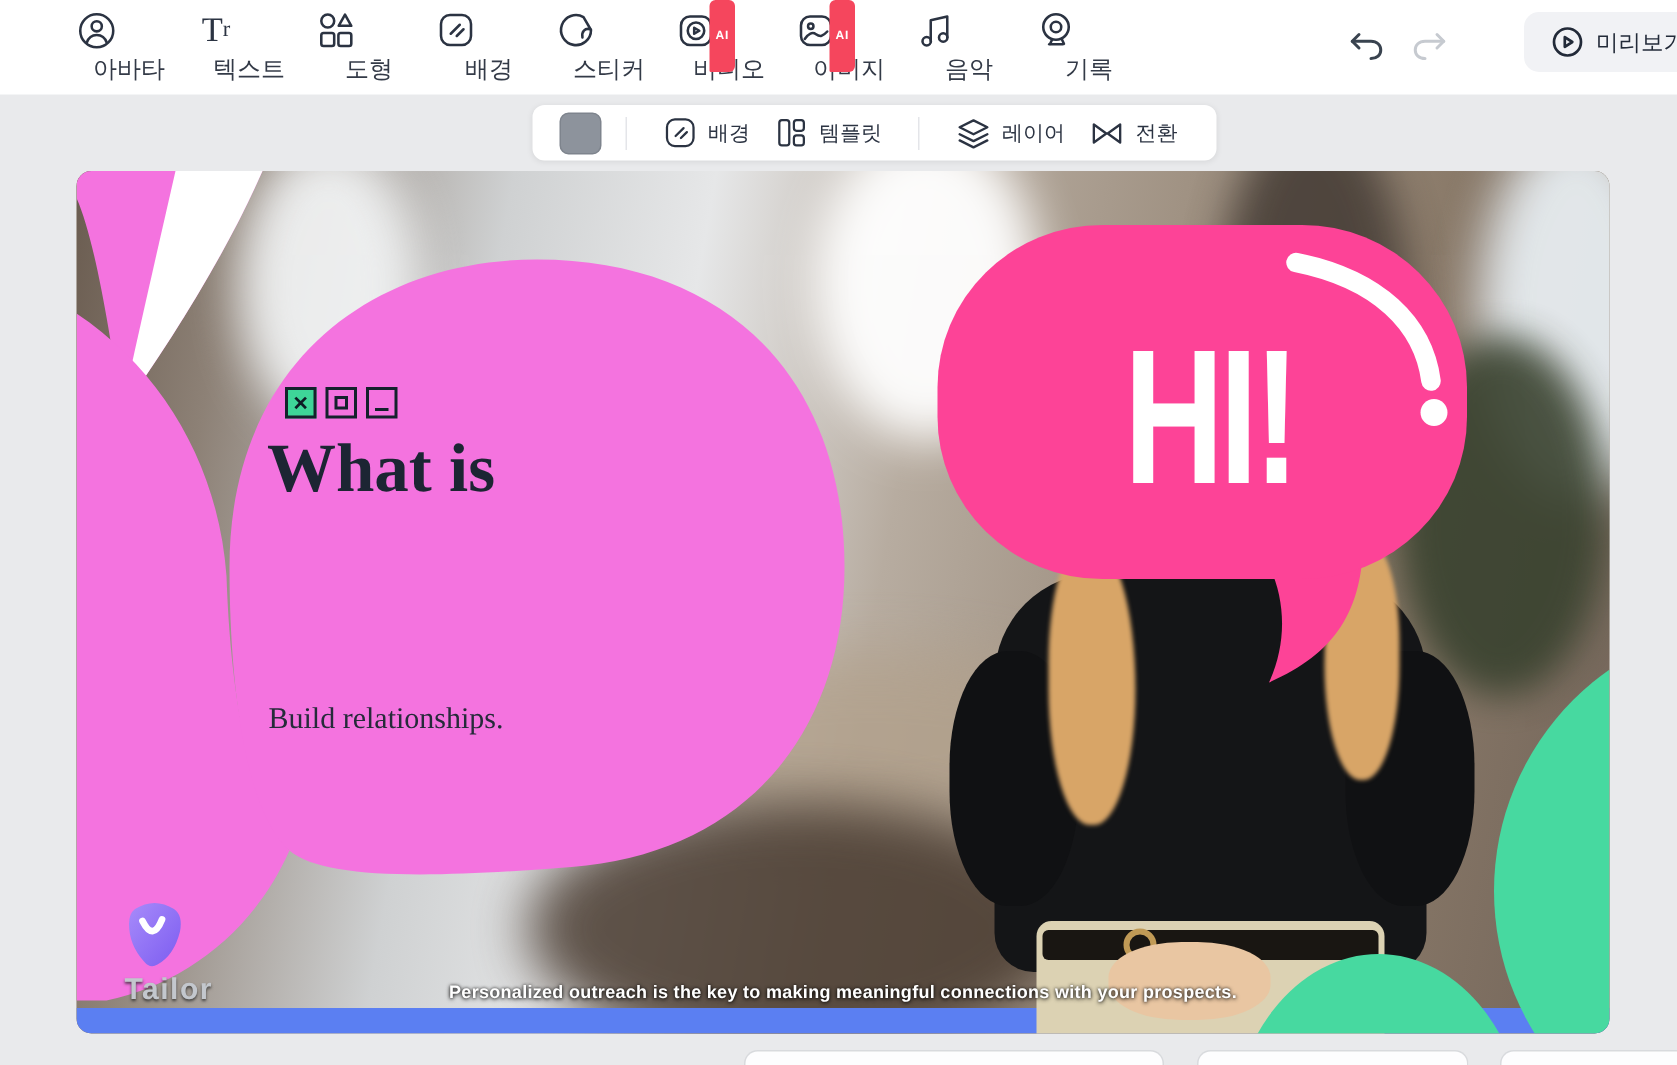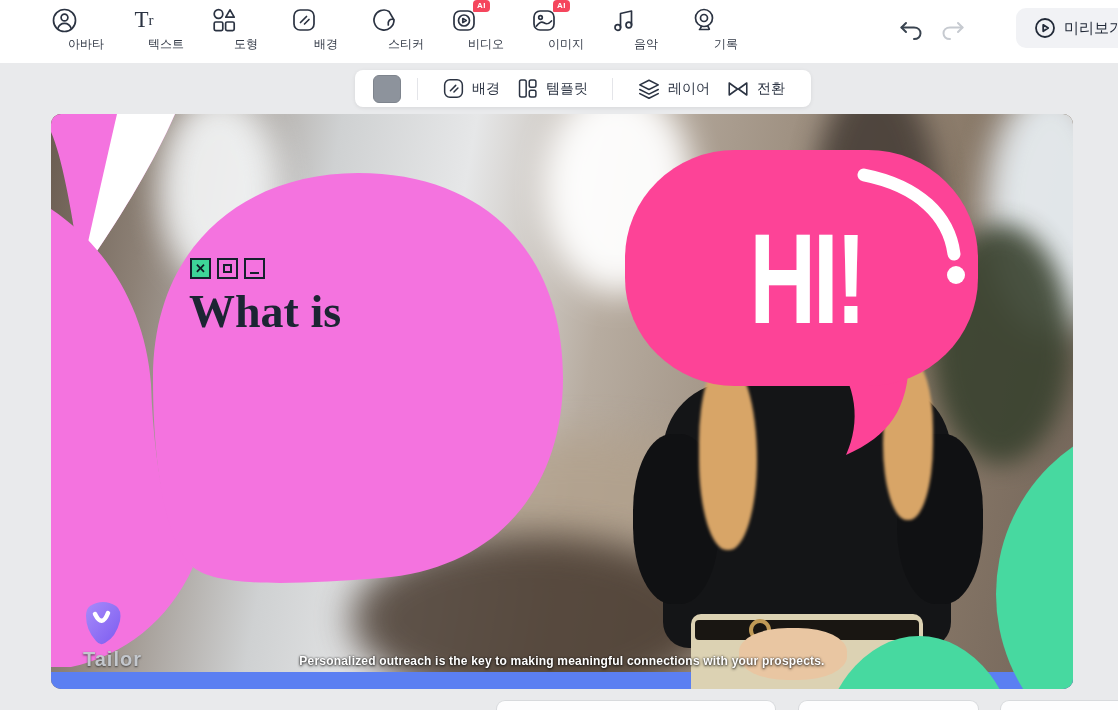--- a/index.html
+++ b/index.html
@@ -4,24 +4,24 @@
 <style>
   * { margin:0; padding:0; box-sizing:border-box; }
   html,body { width:1118px; height:710px; overflow:hidden; }
   body { font-family:"Liberation Sans", sans-serif; background:#e9eaec; position:relative; }
 
   
   .topbar { position:absolute; left:0; top:0; width:1118px; height:63px; background:#ffffff; z-index:40; }
   .tools { position:absolute; left:36px; top:6px; display:flex; gap:24px; }
   .tool { width:56px; height:52px; display:flex; flex-direction:column; align-items:center; justify-content:flex-start; cursor:pointer; }
   .tool .ticon { position:relative; width:28px; height:28px; display:flex; align-items:center; justify-content:center; }
-  .tool .tlabel { margin-top:2px; font-size:12px; color:#333a47; white-space:nowrap;margin-left:44px; }
+  .tool .tlabel { margin-top:2px; font-size:16px; color:#333a47; white-space:nowrap;margin-left:44px; }
   .ticon svg { stroke:#2b3342; fill:none; stroke-width:1.7; stroke-linecap:round; stroke-linejoin:round; }
   .ai-badge { position:absolute; top:-6px; right:-12px; background:#f5465d; color:#fff; font-size:8px; font-weight:bold;
-              padding:1px 4px; border-radius:4px 4px 4px 1px; line-height:10px; letter-spacing:.5px; }
+              padding:19px 4px; border-radius:4px 4px 4px 1px; line-height:10px; letter-spacing:.5px; }
   .ticon.text-ticon { font-family:"Liberation Serif", serif; font-size:23px; color:#2b3342; font-weight:500; }
   .history { position:absolute; left:898px; top:20px; display:flex; gap:16px; }
   .hist-btn { width:26px; height:22px; cursor:pointer; }
   .preview-btn { position:absolute; left:1016px; top:8px; width:140px; height:40px; background:#f1f2f5; border-radius:10px;
                  display:flex; align-items:center; gap:8px; padding-left:18px; cursor:pointer; }
   .preview-btn .plabel { font-size:15px; color:#222a38; }
 
   
   .ctxbar { position:absolute; left:355px; top:70px; height:37px; background:#ffffff; border-radius:8px;
             box-shadow:0 1px 4px rgba(0,0,0,0.08); display:flex; align-items:center; padding:0 18px; z-index:30; }
@@ -59,21 +59,21 @@
 
   .shapes-svg { position:absolute; inset:0; }
 
   
   .winctl { position:absolute; left:139px; top:144px; display:flex; gap:6px; }
   .wc { width:21px; height:21px; border:2.5px solid #14212c; display:flex; align-items:center; justify-content:center; }
   .wc-close { background:#3ed598; color:#0d1b24; font-size:13px; font-weight:bold; line-height:1; }
   .wc-max { background:transparent; } .wc-max .inner { width:9px; height:9px; border:2.5px solid #14212c; }
   .wc-min { background:transparent; position:relative; } .wc-min .dash { position:absolute; bottom:3px; left:4px; width:9px; height:2.5px; background:#14212c; }
 
-  .slide-title { position:absolute; left:138px; top:170px; font-family:"Liberation Serif", serif; font-weight:bold;
+  .slide-title { position:absolute; left:127px; top:170px; font-family:"Liberation Serif", serif; font-weight:bold;
                  font-size:46px; line-height:55px; color:#1c2533; }
   .slide-sub { position:absolute; left:128px; top:354px; font-family:"Liberation Serif", serif; font-size:20px;
                line-height:23px; color:#252b3a; }
 
   .hi-text { position:absolute; left:648px; top:100px; width:215px; height:130px; display:flex; align-items:center; justify-content:center;
              color:#ffffff; font-weight:bold; font-size:128px; line-height:1; transform:scaleX(0.72); letter-spacing:-4px; }
 
   .caption { position:absolute; left:0; bottom:21px; width:1022px; text-align:center; color:#ffffff; font-size:12px; font-weight:bold;
              letter-spacing:.2px; text-shadow:0 1px 3px rgba(0,0,0,.85), 0 0 2px rgba(0,0,0,.6); }
 
@@ -307,20 +307,21 @@
       </div>
     <div class="wc wc-min">
         <div class="dash"></div>
       </div>
   </div>
 
   <div class="slide-title">
     <div>What is</div>
   </div>
   <div class="slide-sub">
+    <div>Build relationships.</div>
   </div>
 
   <div class="hi-text">HI!</div>
 
   <div class="logo">
     <svg width="44" height="48" viewBox="0 0 44 48">
       <defs>
           <linearGradient id="vg" x1="0" y1="0" x2="1" y2="1">
         <stop offset="0" stop-color="#a78bfa"></stop>
             <stop offset="1" stop-color="#7c5cf0"></stop>

